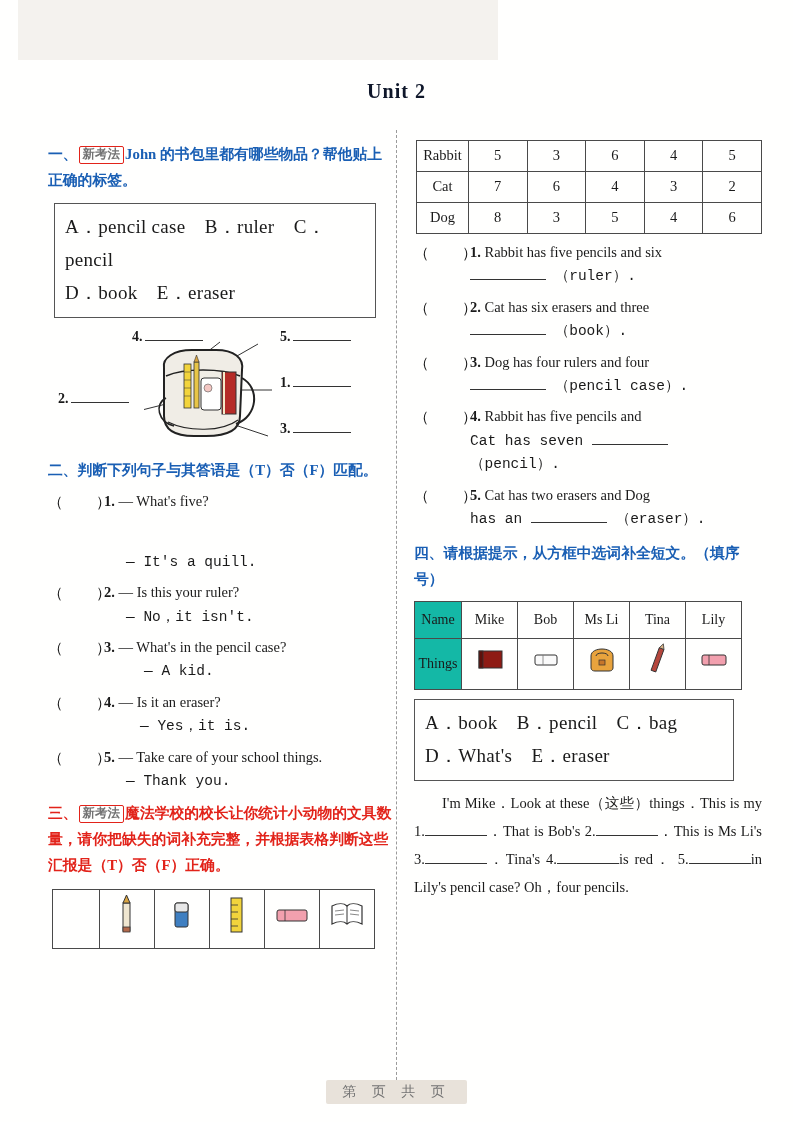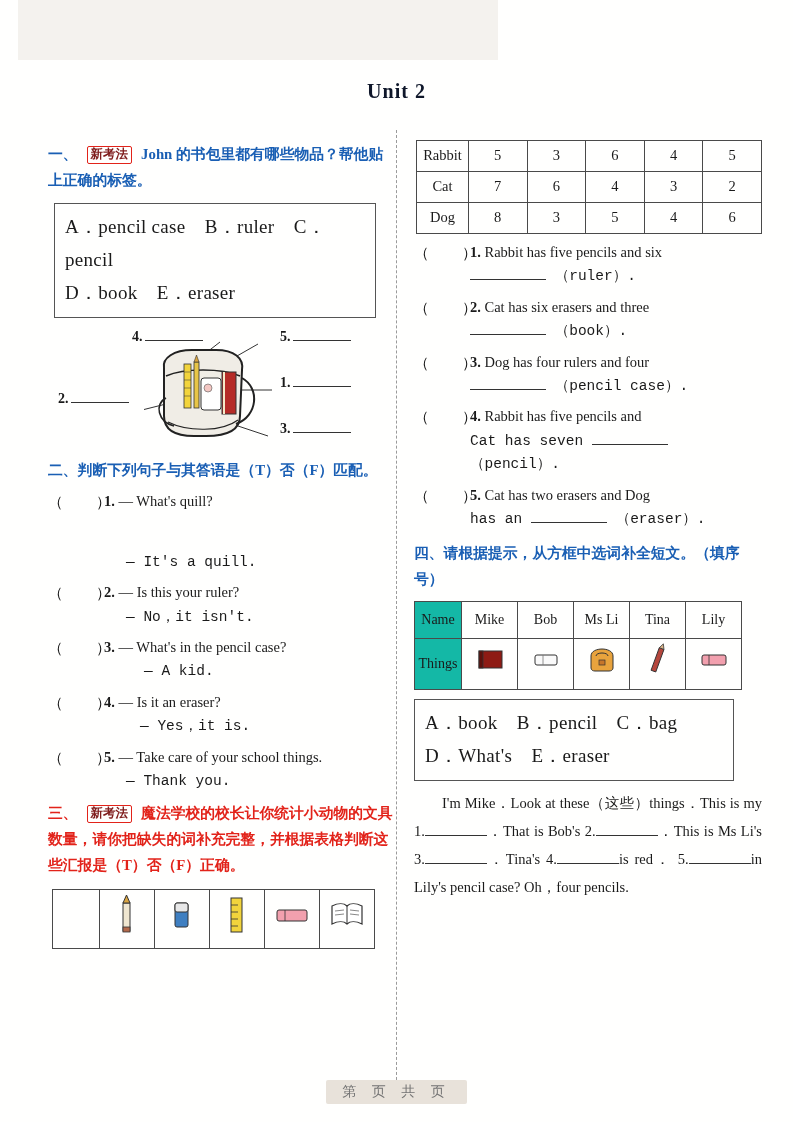--- a/index.html
+++ b/index.html
@@ -56,29 +56,29 @@
   .col-right { left: 414px; top: 140px; }
 
   .sec-head {
     color: #1a5fb4;
     font-weight: bold;
     font-size: 14.8px;
     line-height: 1.75;
   }
   .tag {
     display: inline-block;
-    color: #7f1d1d;
+    color: #737373;
     border: 1px solid #e2231a;
     border-radius: 2px;
     padding: 0 3px;
     font-size: 12.5px;
     font-weight: bold;
     line-height: 1.25;
     vertical-align: 1px;
-    margin: 0 9px;
+    margin: 0 1px;
   }
   .sec3 { color: #e2231a; }
 
   .optbox {
     border: 1px solid #555;
     padding: 6px 10px 7px 10px;
     margin: 9px 0 6px 6px;
     width: 300px;
     font-size: 19px;
     line-height: 1.75;
@@ -259,21 +259,21 @@
       </svg>
     </div>
 
     <div class="sec-head">二、判断下列句子与其答语是（T）否（F）匹配。</div>
 
     <div>
       <div class="q">
         <div class="paren">（　　）</div>
         <div class="body">
           <span class="num">1.</span>
-          <span>— What's quill?</span>
+          <span>— What's five?</span>
         </div>
       </div>
       <div class="ind" style="text-indent:22px;margin-top:36px;">
         <span>— It's a quill.</span>
       </div>
 
       <div class="q">
         <div class="paren">（　　）</div>
         <div class="body">
           <span class="num">2.</span>

